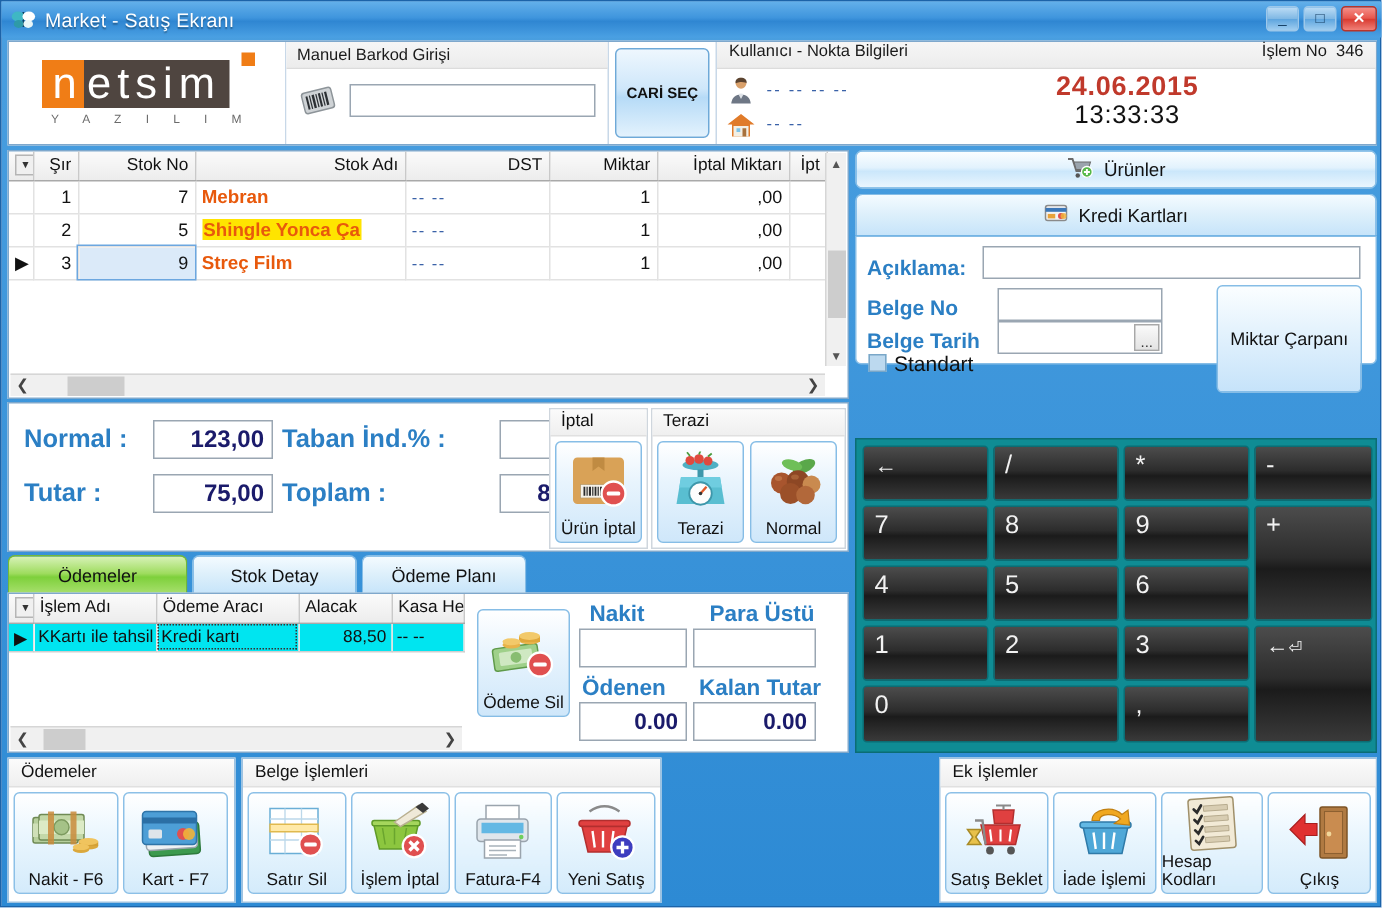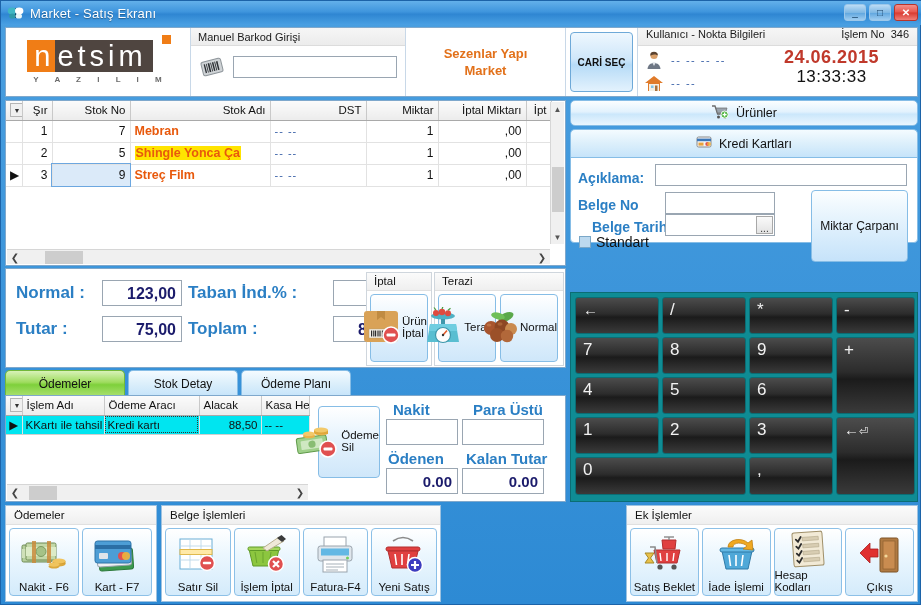--- a/index.html
+++ b/index.html
@@ -59,21 +59,21 @@
   }
   .logo-rest {
     background:#4f4540; color:#fff; font-size:29px; line-height:32px;
     padding:0 6px 0 2px; letter-spacing:4px; font-weight:300;
   }
   .logo-dot {
     position:absolute; right:-2px; top:-5px; width:9px; height:9px; background:#f07d16;
   }
   .logo-sub {
     color:#6b6b6b; font-size:8px; letter-spacing:7px; text-align:center;
-    margin-top:3px; padding-left:6px;font-weight:bold;
+    margin-top:3px; padding-left:6px;
   }
 
   .barkod-box {
     width:215px; border-right:1px solid #c8d8e8; position:relative;
     background:#fff;
   }
   .grp-cap {
     font-size:11px; color:#1a1a1a; padding:3px 0 0 7px;
     background: linear-gradient(180deg,#f6f6f6 0%,#ececec 100%);
     height:18px; border-bottom:1px solid #dcdcdc;
@@ -186,21 +186,21 @@
     position:absolute; border:1px solid #cfd6dd; background:#fff;
   }
   .grp-box > .cap {
     font-size:11.5px; color:#111; padding:2px 0 0 7px; height:18px;
     background: linear-gradient(180deg,#fbfbfb 0%,#efefef 100%);
     border-bottom:1px solid #e0e0e0;
   }
   .bigbtn {
     border:1px solid #86bde6; border-radius:4px;
     background: linear-gradient(180deg,#ffffff 0%,#e8f4fd 40%,#cfe7fa 100%);
-    display:flex; align-items:center; justify-content:flex-end;
+    display:flex; flex-direction:column; align-items:center; justify-content:flex-end;
     font-size:11.5px; color:#111; padding-bottom:2px;
   }
   .bigbtn .ic { flex:1; display:flex; align-items:center; justify-content:center; }
 
   
   .tabs-row { position:absolute; left:0; top:270px; width:561px; height:26px; display:flex; gap:3px; }
   .tab {
     height:26px; border:1px solid #86bde6; border-bottom:none;
     border-radius:5px 5px 0 0; display:flex; align-items:center; justify-content:center;
     font-size:12px; color:#111; padding:0 14px;
@@ -370,26 +370,20 @@
                 <rect x="16.4" y="6.5" width="0.8" height="9"></rect>
                 <rect x="18.2" y="6.5" width="1.5" height="9"></rect>
               </g>
             </g>
           </svg>
         </span>
         <input class="barkod-input" type="text" value="" style="">
       </div>
     </div>
 
-    <div class="market-box">
-      <div>
-        <div class="market-name">Sezenlar Yapı</div>
-        <div class="market-name">Market</div>
-      </div>
-    </div>
 
     <div class="cari-box">
       <div class="cari-btn">CARİ SEÇ</div>
     </div>
 
     <div class="info-box">
       <div class="info-top">
         <span class="lbl">Kullanıcı - Nokta Bilgileri</span>
         <span class="lbl2">İşlem No</span>
         <span class="num">346</span>
@@ -692,21 +686,21 @@
       </div>
     </div>
 
     <div class="rform">
       <span class="rlabel" style="left:7px; top:12px;">Açıklama:</span>
       <input class="rinput" style="left: 84px; top: 6px; width: 252px;" type="text" value="">
 
       <span class="rlabel" style="left:7px; top:39px;">Belge No</span>
       <input class="rinput" style="left: 94px; top: 34px; width: 110px;" type="text" value="">
 
-      <span class="rlabel" style="left:21px; top:61px;">Belge Tarih</span>
+      <span class="rlabel" style="left:7px; top:61px;">Belge Tarih</span>
       <input class="rinput" style="left: 94px; top: 56px; width: 110px;" type="text" value="">
       <div class="ellipsis-btn" style="left:185px; top:58px;">...</div>
 
       <div class="chk-wrap" style="left:8px; top:76px;">
         <span class="chk-box"></span>
         <span class="chk-lbl">Standart</span>
       </div>
 
       <div class="miktar-btn" style="left:240px; top:32px; width:97px; height:72px;">Miktar Çarpanı</div>
     </div>

